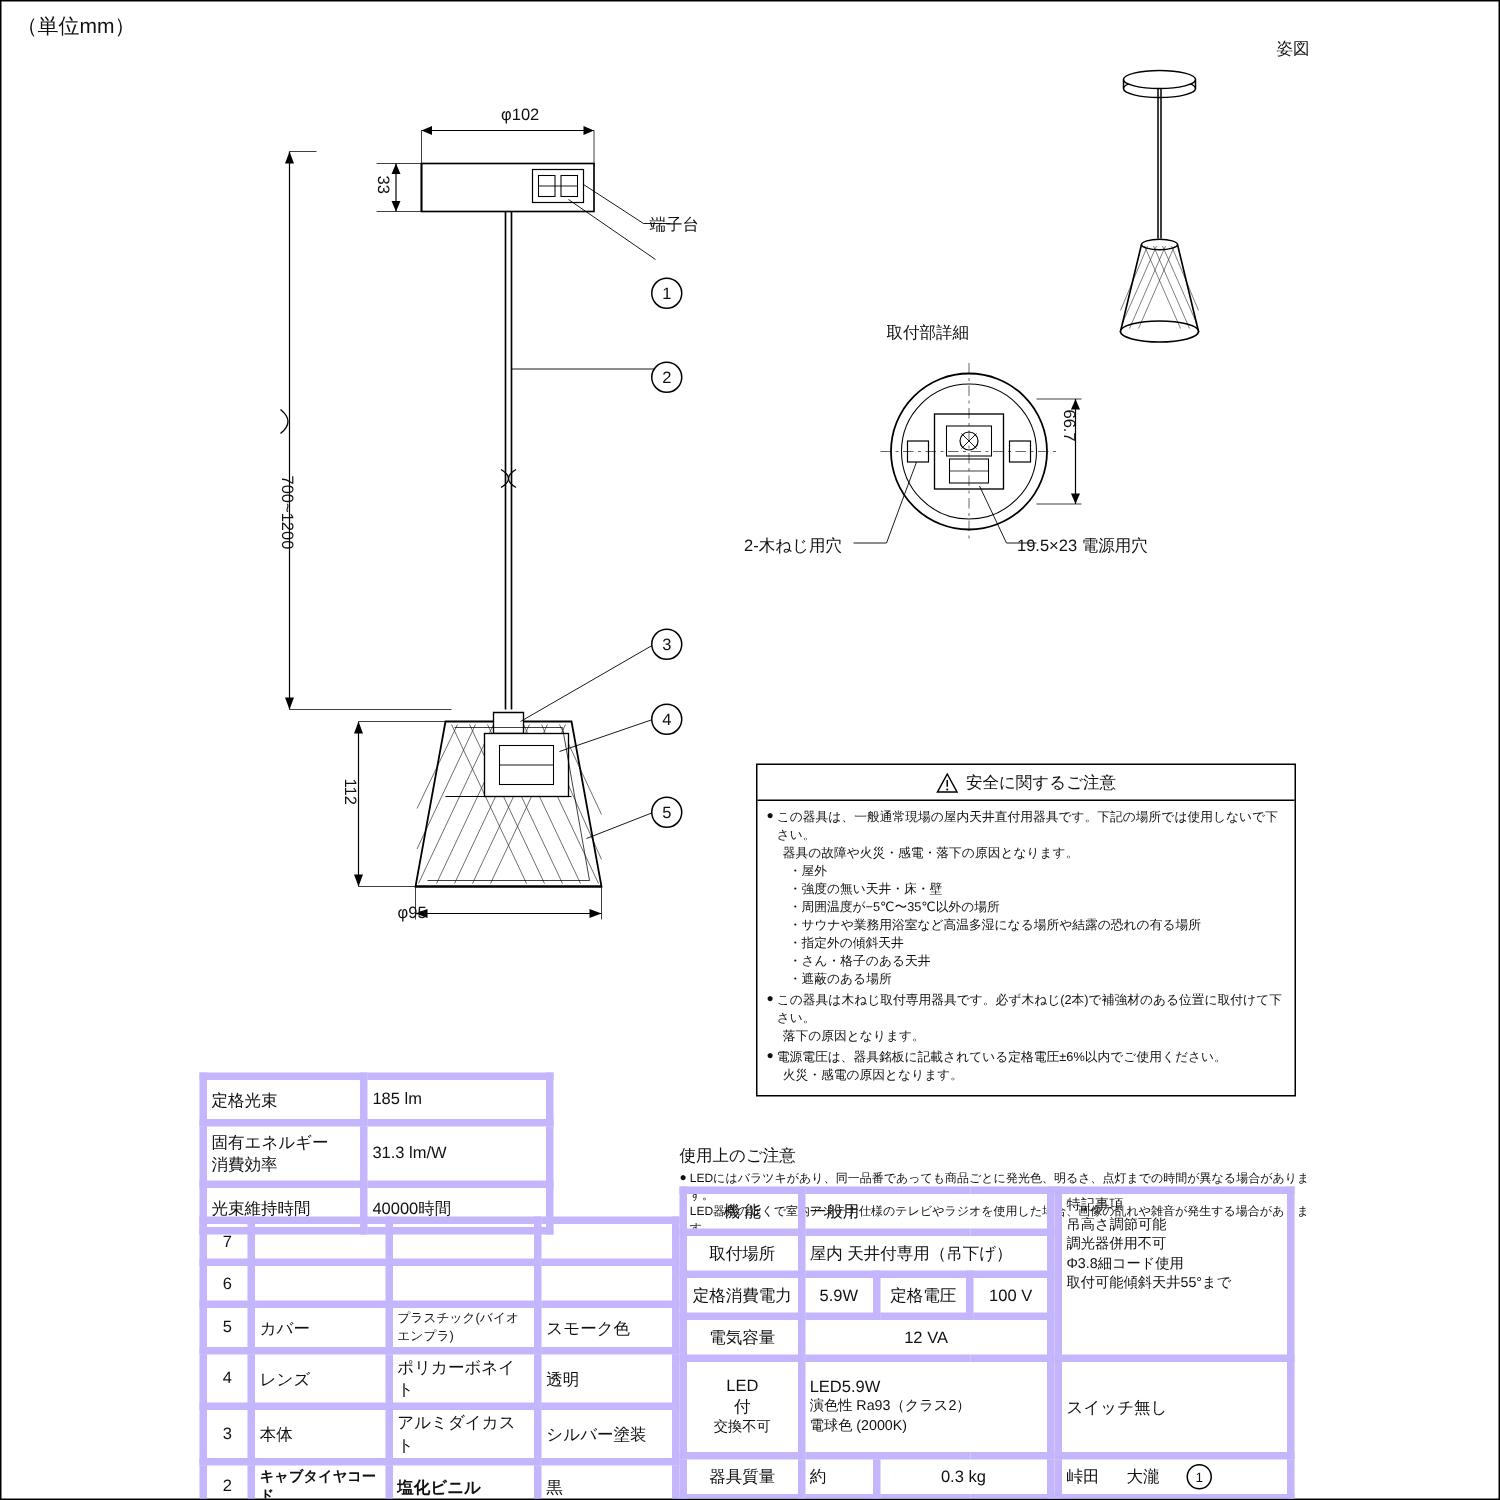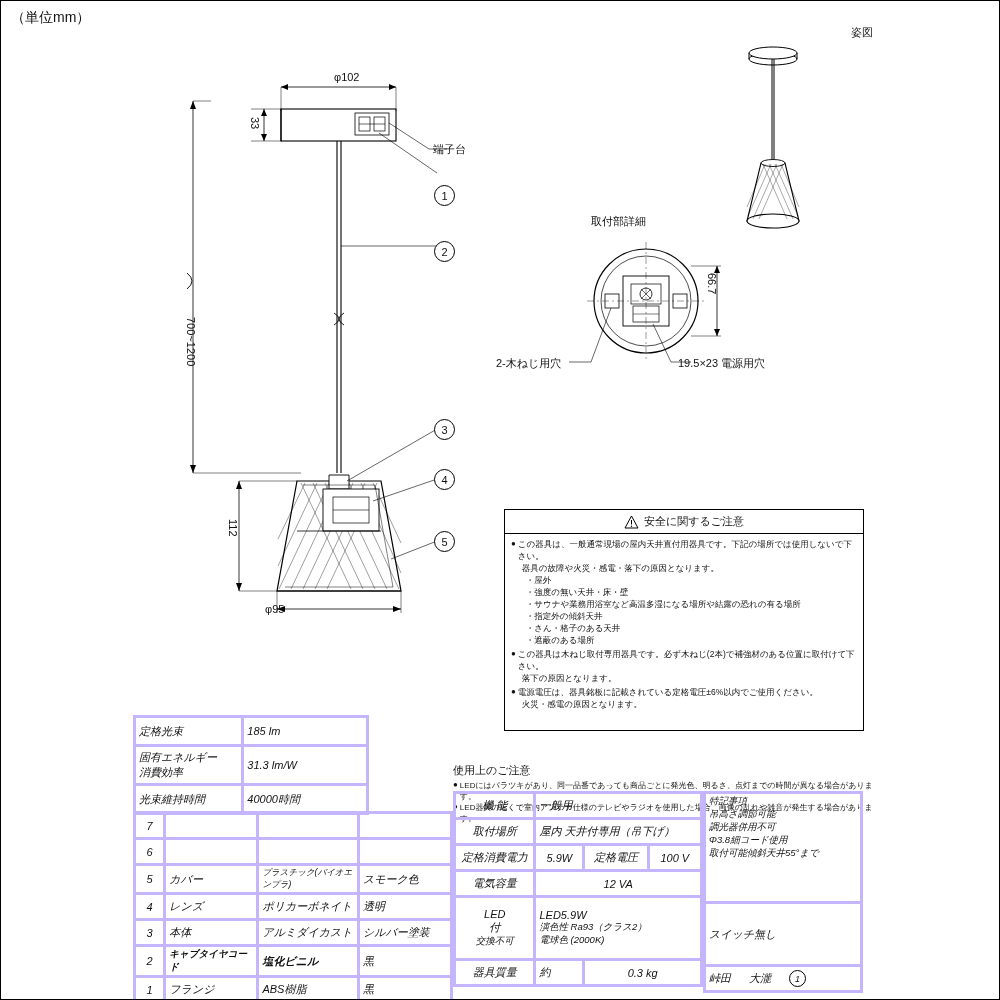--- a/index.html
+++ b/index.html
@@ -16,21 +16,21 @@
   .small{font-size:9.5px;}
   .xsmall{font-size:8.5px;}
   .tiny{font-size:8px;}
   .vert{writing-mode:vertical-rl;text-orientation:mixed;}
   .circnum{
     width:19px;height:19px;border:1.2px solid #000;border-radius:50%;
     display:flex;align-items:center;justify-content:center;font-size:11px;
     background:#fff;position:absolute;
   }
   table{border-collapse:collapse;}
-  td{border:3px solid #c4b5fd;font-size:11px;padding:1px 3px;vertical-align:middle;font-style:italic;}
+  td{border:5px solid #c4b5fd;font-size:11px;padding:1px 3px;vertical-align:middle;}
   .center{text-align:center;}
   .cautionbox{border:1px solid #000;}
   svg{display:block;}
 </style>
 </head>
 <body>
 
 <div class="sheet">
 
   <div class="abs unit">（単位mm）</div>
@@ -200,20 +200,21 @@
       <span class="label">安全に関するご注意</span>
     </div>
     <div style="padding:5px 6px 0 6px;">
       <div style="display:flex;">
           <span class="tiny" style="margin-right:2px;">●</span>
         <div>
           <div class="xsmall">この器具は、一般通常現場の屋内天井直付用器具です。下記の場所では使用しないで下さい。</div>
           <div class="xsmall" style="padding-left:4px;">器具の故障や火災・感電・落下の原因となります。</div>
           <div class="xsmall" style="padding-left:8px;">・屋外</div>
           <div class="xsmall" style="padding-left:8px;">・強度の無い天井・床・壁</div>
+          <div class="xsmall" style="padding-left:8px;">・周囲温度が−5℃〜35℃以外の場所</div>
           <div class="xsmall" style="padding-left:8px;">・サウナや業務用浴室など高温多湿になる場所や結露の恐れの有る場所</div>
           <div class="xsmall" style="padding-left:8px;">・指定外の傾斜天井</div>
           <div class="xsmall" style="padding-left:8px;">・さん・格子のある天井</div>
           <div class="xsmall" style="padding-left:8px;">・遮蔽のある場所</div>
         </div>
       </div>
       <div style="display:flex;margin-top:2px;">
           <span class="tiny" style="margin-right:2px;">●</span>
         <div>
           <div class="xsmall">この器具は木ねじ取付専用器具です。必ず木ねじ(2本)で補強材のある位置に取付けて下さい。</div>

